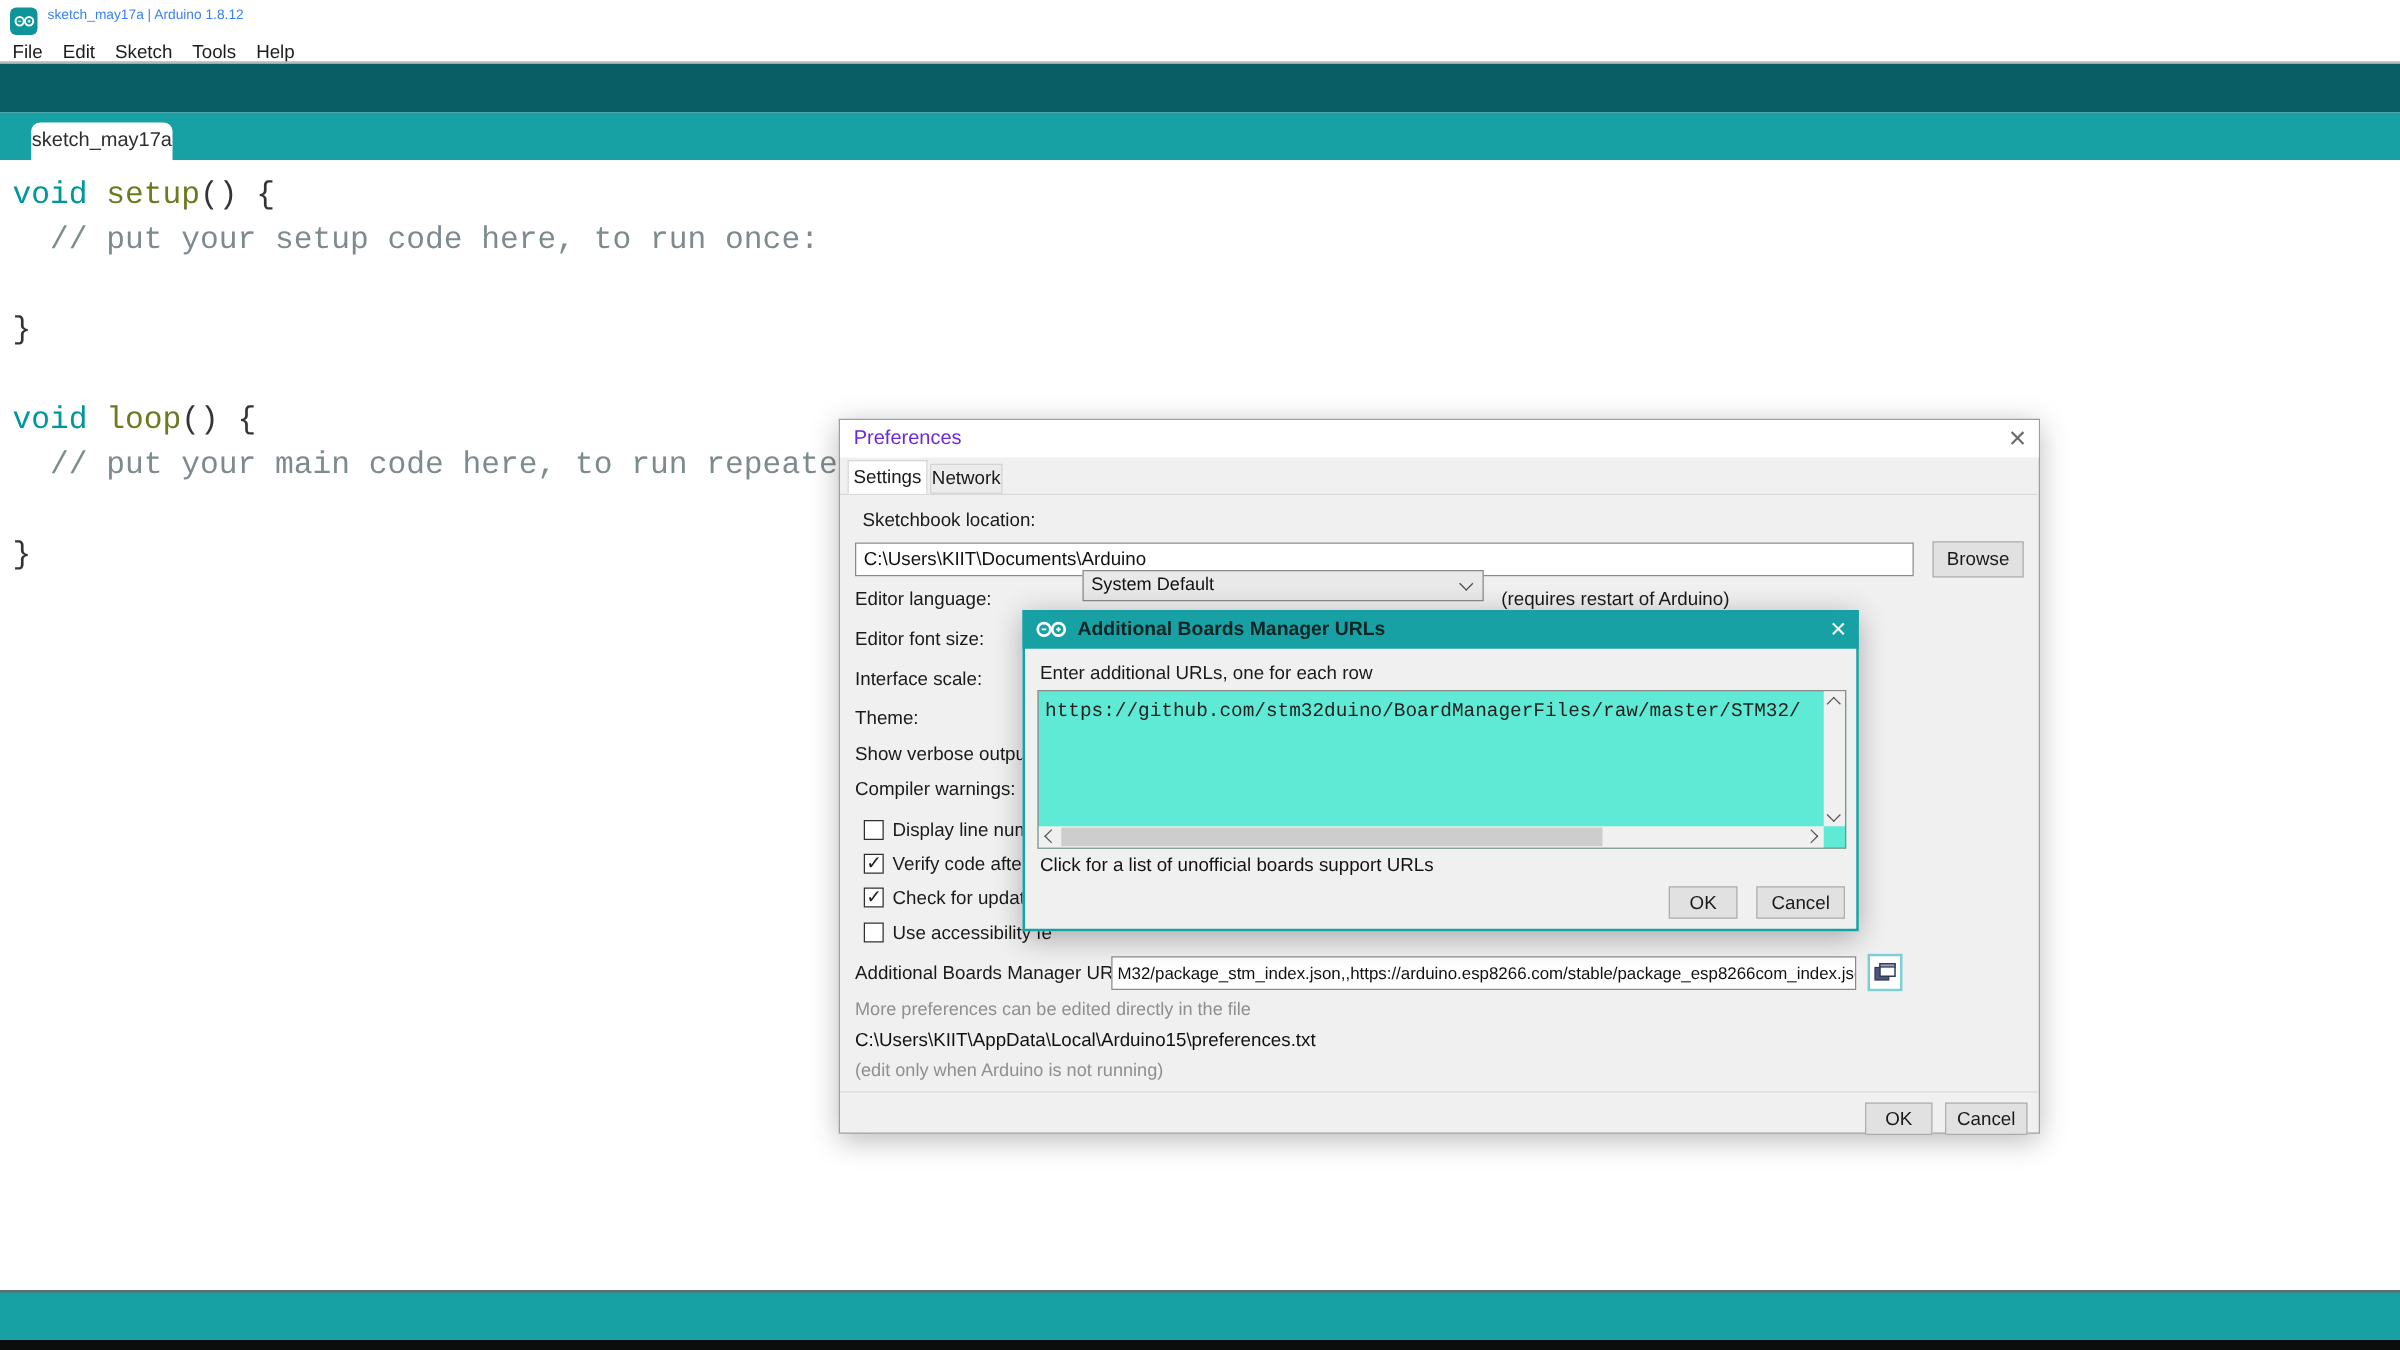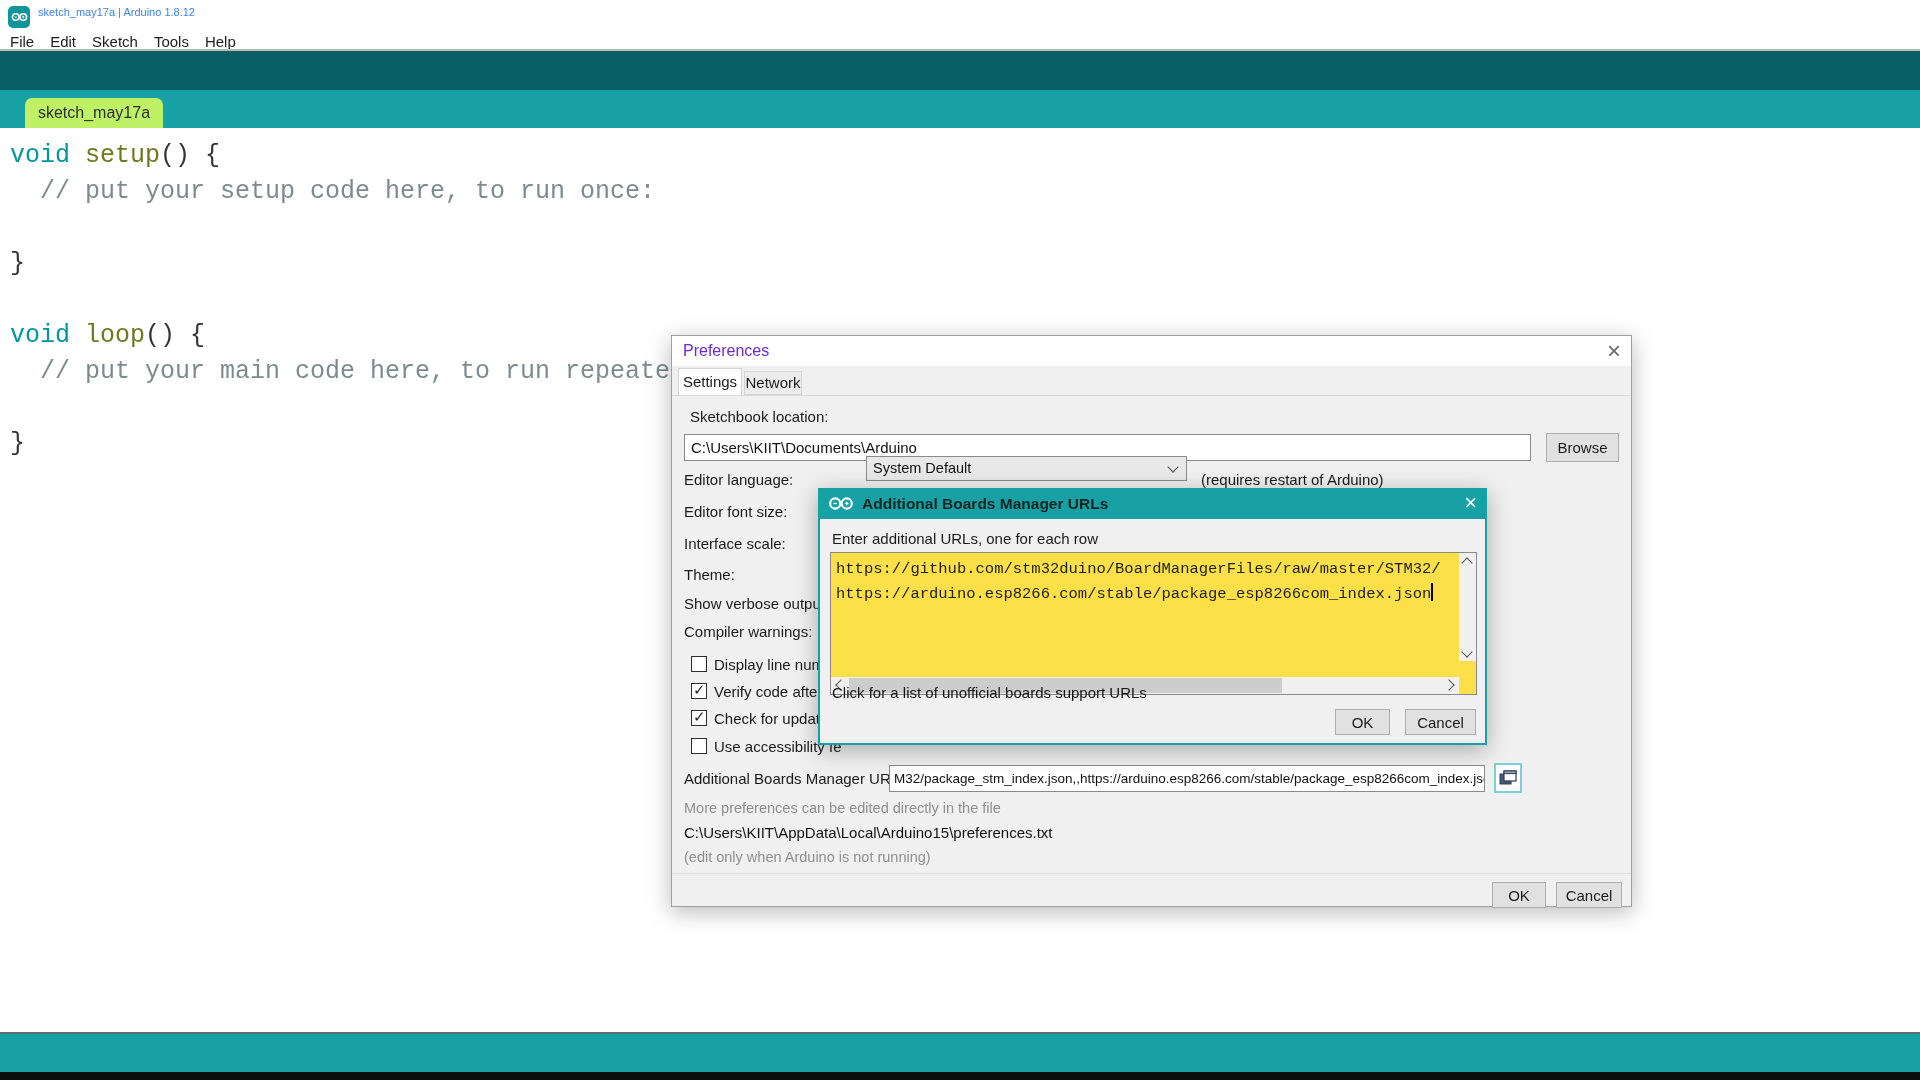--- a/index.html
+++ b/index.html
@@ -14,21 +14,21 @@
   #menubar { position:absolute; left:0; top:33px; width:1920px; height:16px; background:#fff;
     display:flex; align-items:center; }
   #menubar span { font-size:15px; color:#1c1c1c; padding:0 8px; }
   #menu-sep { position:absolute; left:0; top:49px; width:1920px; height:2px; background:#b9b9b9; }
   #toolbar { position:absolute; left:0; top:51px; width:1920px; height:39px; background:#085e64; }
   .tbtn { position:absolute; top:58px; width:29px; height:29px; background:#44a0a5;
     display:flex; align-items:center; justify-content:center; }
   .tbtn.round { border-radius:50%; }
   .tbtn.sq { border-radius:4px; width:27px; height:27px; top:59px; }
   #tabstrip { position:absolute; left:0; top:90px; width:1920px; height:38px; background:#18a1a5; }
-  #sketch-tab { position:absolute; left:25px; top:8px; width:138px; height:30px; background:#bef264;
+  #sketch-tab { position:absolute; left:25px; top:8px; width:113px; height:30px; background:#ffffff;
     border-radius:7px 7px 0 0; display:flex; align-items:center; justify-content:center;
     font-size:16px; color:#2e2e2e; }
 
   
   #editor { position:absolute; left:0; top:128px; width:1920px; height:904px; background:#fff;
     padding:10px 0 0 10px; }
   .code-line { font-family:"Liberation Mono", monospace; font-size:25px; line-height:36px;
     height:36px; white-space:pre; }
   .tok-kw { color:#00979c; }
   .tok-fn { color:#6e7a1f; }
@@ -88,22 +88,22 @@
 
   
   #boards { position:absolute; left:818px; top:488px; width:669px; height:257px;
     background:#f0f0f0; border:2px solid #18a1a5; box-shadow:0 5px 22px rgba(0,0,0,.3); z-index:20; }
   #boards-titlebar { position:absolute; left:-2px; top:-2px; width:669px; height:31px;
     background:#18a1a5; display:flex; align-items:center; }
   #boards-title { font-size:15.5px; font-weight:600; color:#0d2423; margin-left:8px; }
   #boards-close { position:absolute; right:10px; top:0; font-size:22px; font-weight:300;
     color:#fff; line-height:29px; }
   #boards-prompt { position:absolute; left:12px; top:40px; font-size:15px; color:#1a1a1a; }
-  #urls-box { position:absolute; left:10px; top:62px; width:647px; height:143px;
-    background:#fde047; border:1px solid #8a8a8a; }
+  #urls-box { position:absolute; left:10px; top:62px; width:647px; height:127px;
+    background:#5eead4; border:1px solid #8a8a8a; }
   .url-line { font-family:"Liberation Mono", monospace; font-size:15.5px; color:#1f1f1f;
     line-height:25px; white-space:pre; padding-left:5px; }
   #caret { display:inline-block; width:2px; height:18px; background:#000; vertical-align:-3px; }
   #vscroll { position:absolute; right:0; top:0; width:17px; height:108px; background:#f0f0f0; }
   #hscroll { position:absolute; left:0; bottom:0; width:628px; height:17px; background:#f0f0f0; }
   .sarrow { position:absolute; width:8px; height:8px; border-right:1.6px solid #555;
     border-bottom:1.6px solid #555; }
   #arr-up { left:4px; top:6px; transform:rotate(-135deg); }
   #arr-down { left:4px; bottom:5px; transform:rotate(45deg); }
   #arr-left { left:6px; top:4px; transform:rotate(135deg); }
@@ -264,21 +264,20 @@
     </svg>
     <span id="boards-title">Additional Boards Manager URLs</span>
     <span id="boards-close">×</span>
   </div>
 
   <div id="boards-prompt">Enter additional URLs, one for each row</div>
 
   <div id="urls-box">
     <div style="position:absolute; left:0; top:4px; width:628px; overflow:hidden;">
       <div class="url-line">https://github.com/stm32duino/BoardManagerFiles/raw/master/STM32/</div>
-      <div class="url-line"><span>https://arduino.esp8266.com/stable/package_esp8266com_index.json</span><span id="caret"></span></div>
     </div>
     <div id="vscroll">
       <span class="sarrow" id="arr-up"></span>
       <span class="sarrow" id="arr-down"></span>
     </div>
     <div id="hscroll">
       <span class="sarrow" id="arr-left"></span>
       <span class="sarrow" id="arr-right"></span>
       <div id="hthumb"></div>
     </div>

